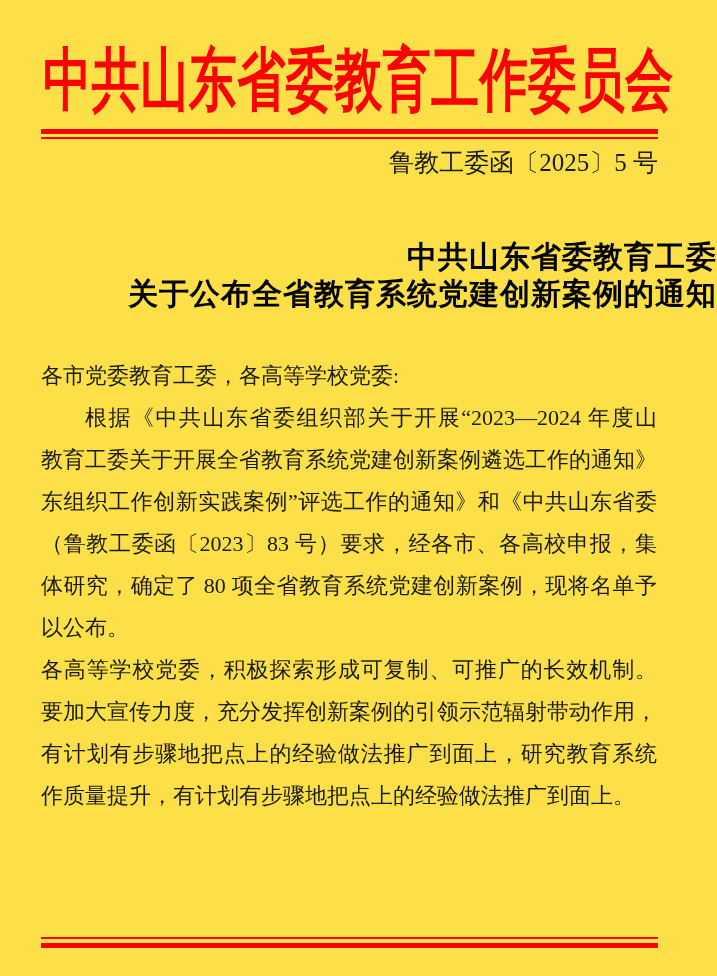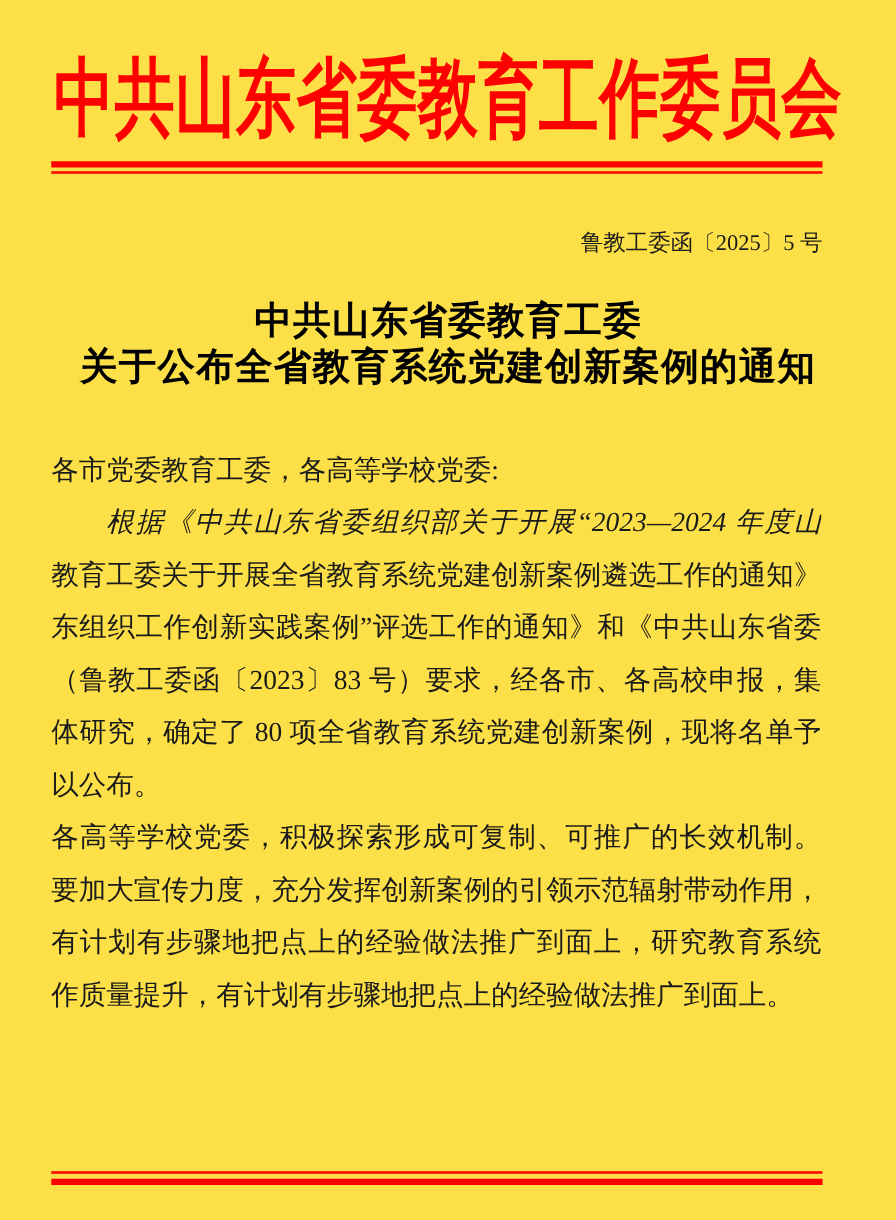--- a/index.html
+++ b/index.html
@@ -33,33 +33,33 @@
     left: 41px;
     width: 617px;
     background: #ff0000;
   }
   .rule-top-thick    { top: 129px; height: 5px; }
   .rule-top-thin     { top: 137px; height: 2px; }
   .rule-bottom-thin  { top: 937px; height: 2px; }
   .rule-bottom-thick { top: 943px; height: 5px; }
   .doc-number {
     position: absolute;
-    top: 179px;
+    top: 148px;
     right: 59px;
-    font-size: 18px;
+    font-size: 25px;
     line-height: 30px;
     white-space: nowrap;
     color: #1a1a1a;
   }
   .title {
     position: absolute;
     top: 238px;
     left: 0;
     width: 717px;
-    text-align: center;
+    text-align: right;
     font-size: 30px;
     font-weight: bold;
     line-height: 37px;
     letter-spacing: 1px;
     color: #000000;
   }
   .body {
     position: absolute;
     top: 355px;
     left: 41px;
@@ -72,21 +72,21 @@
     line-height: 42px;
     white-space: nowrap;
   }
   .just {
     text-align: justify;
     text-align-last: justify;
     text-justify: inter-character;
     white-space: normal;
     overflow: hidden;
   }
-  .indent { text-indent: 2em; font-style: italic; }
+  .indent { text-indent: 2em; }
 </style>
 </head>
 <body>
 
 <div class="page">
 
   <div class="org-name">中共山东省委教育工作委员会</div>
 
   <div class="rule rule-top-thick"></div>
   <div class="rule rule-top-thin"></div>

